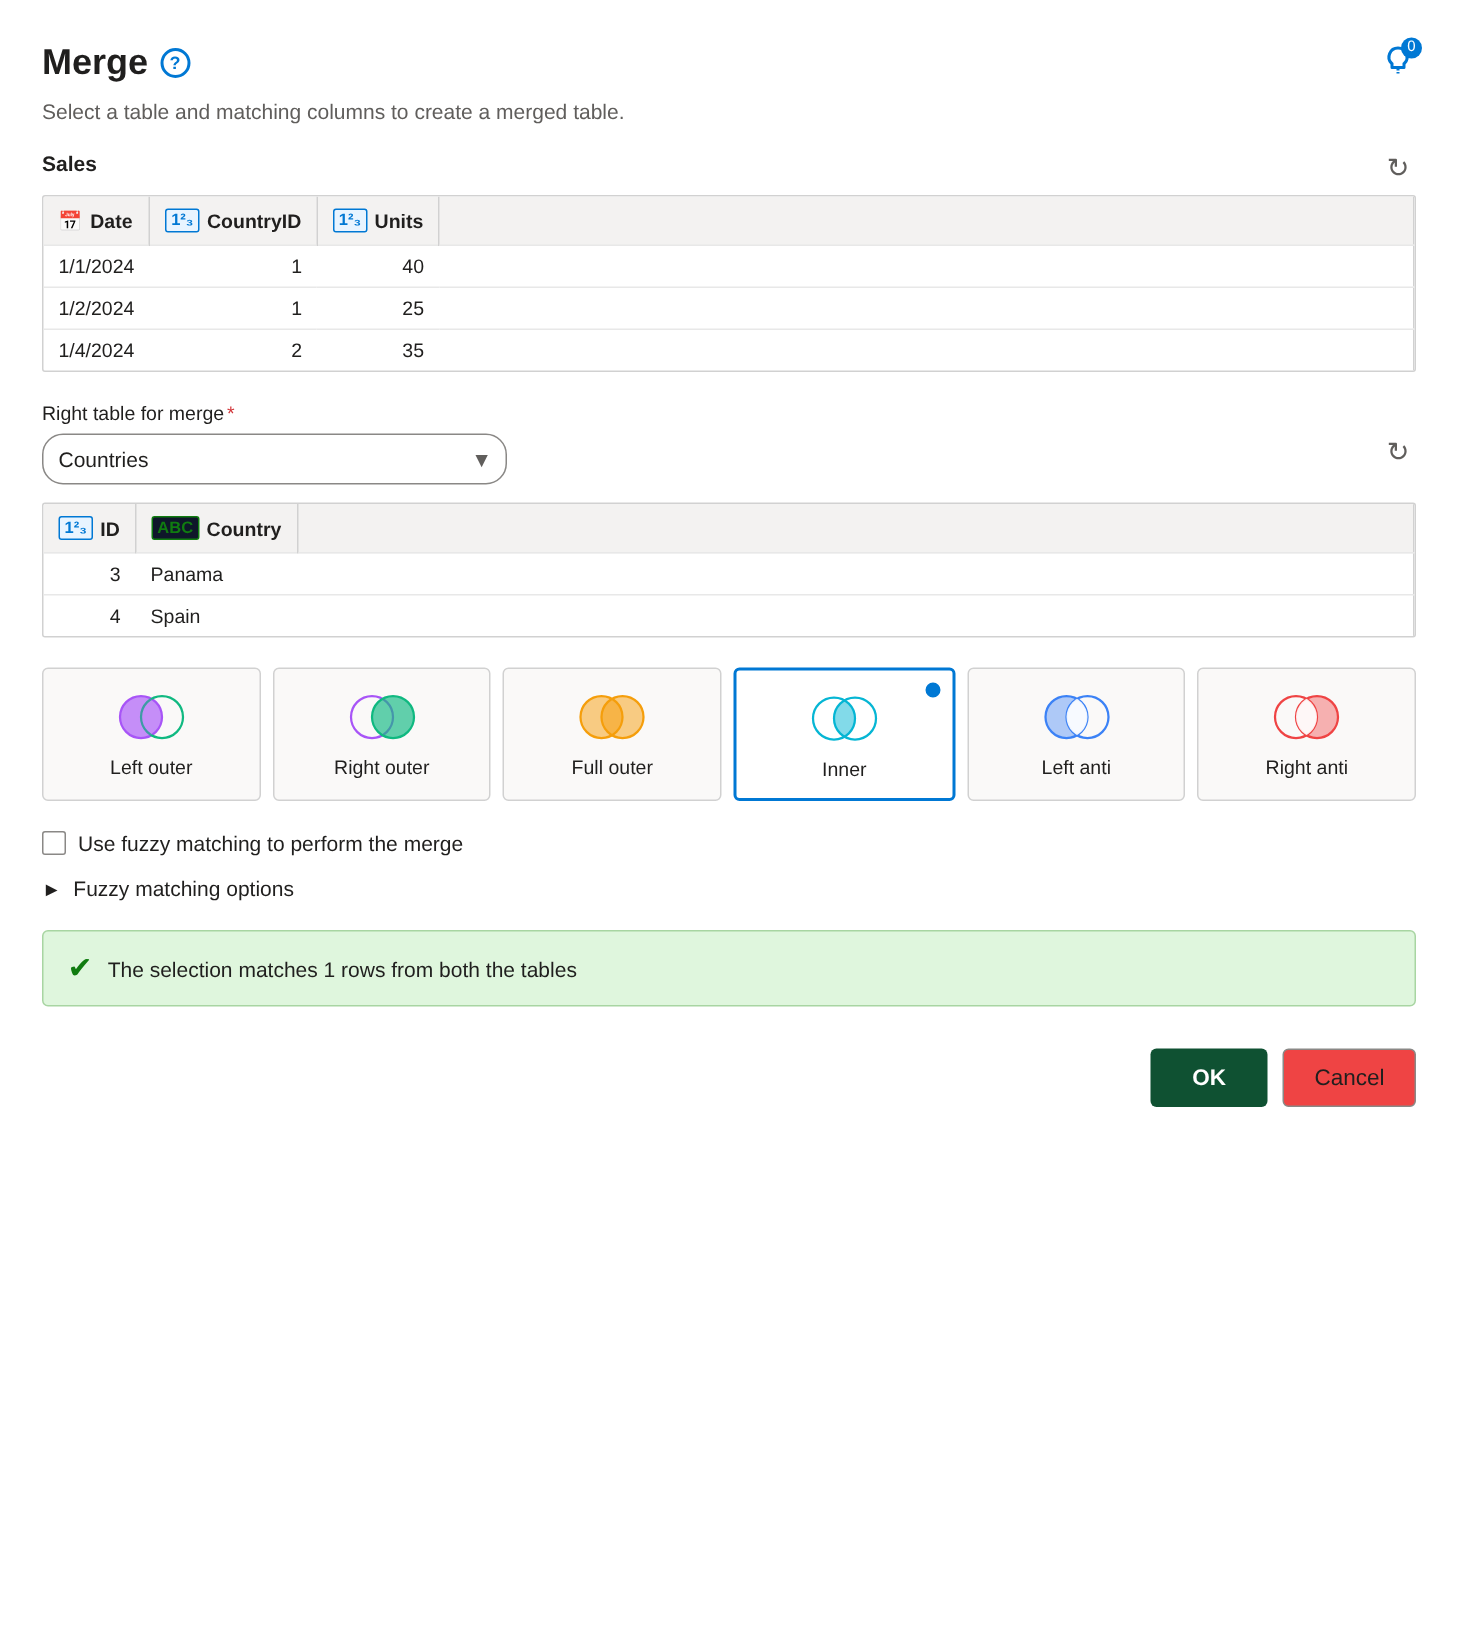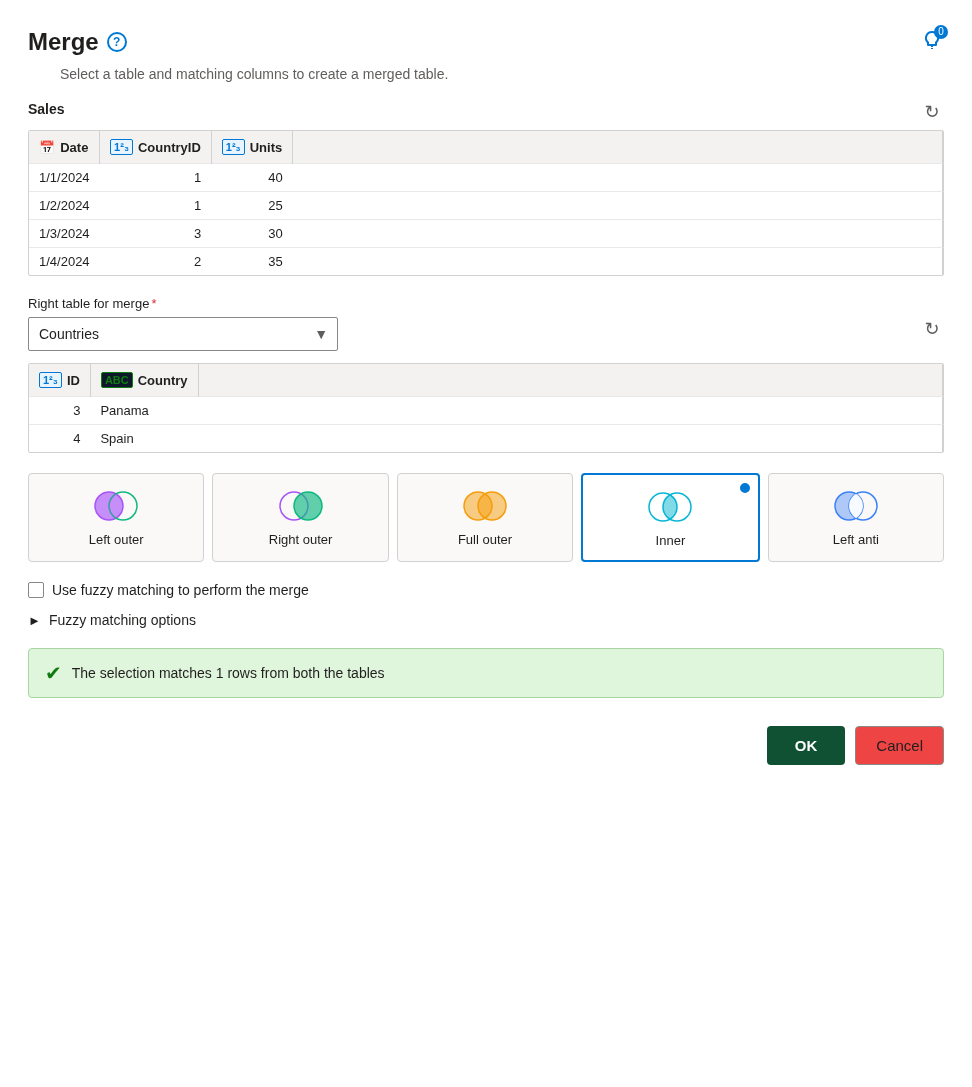--- a/index.html
+++ b/index.html
@@ -58,21 +58,20 @@
       height: 14px;
       display: flex;
       align-items: center;
       justify-content: center;
     }
 
     .subtitle {
       color: #605e5c;
       margin-bottom: 18px;
       font-size: 14px;
-      margin-left: 32px;
     }
 
     .section-label {
       font-size: 14px;
       font-weight: 600;
       margin-bottom: 6px;
     }
 
     .table-container {
       border: 1px solid #d1d1d1;
@@ -170,21 +169,21 @@
 
     .dropdown-wrap {
       position: relative;
       width: 310px;
       margin-bottom: 12px;
     }
     .dropdown-select {
       width: 100%;
       padding: 8px 32px 8px 10px;
       border: 1px solid #8a8886;
-      border-radius: 2px;
+      border-radius: 14px;
       font-size: 14px;
       appearance: none;
       background: #fff;
       cursor: pointer;
       color: #201f1e;
     }
     .dropdown-arrow {
       position: absolute;
       right: 10px;
       top: 50%;
@@ -394,26 +393,20 @@
           <td>40</td>
           <td></td>
         </tr>
         <tr>
           <td class="text-col">1/2/2024</td>
           <td>1</td>
           <td>25</td>
           <td></td>
         </tr>
         <tr>
-          <td class="text-col">1/3/2024</td>
-          <td>3</td>
-          <td>30</td>
-          <td></td>
-        </tr>
-        <tr>
           <td class="text-col">1/4/2024</td>
           <td>2</td>
           <td>35</td>
           <td></td>
         </tr>
       </tbody>
     </table>
   </div>
 </div>
 
@@ -513,20 +506,31 @@
         <circle cx="19" cy="18" r="14" fill="#3b82f6" fill-opacity="0.4" stroke="#3b82f6" stroke-width="1.5"></circle>
         <circle cx="33" cy="18" r="14" fill="none" stroke="#3b82f6" stroke-width="1.5"></circle>
         <clipPath id="left-anti-clip">
           <circle cx="19" cy="18" r="14"></circle>
         </clipPath>
         <circle cx="33" cy="18" r="14" fill="#fff" fill-opacity="0.9" clip-path="url(#left-anti-clip)"></circle>
       </svg>
       <span class="join-card-label">Left anti</span>
     </div>
 
+    <div class="join-card">
+      <svg width="52" height="36" viewBox="0 0 52 36">
+        <circle cx="19" cy="18" r="14" fill="none" stroke="#ef4444" stroke-width="1.5"></circle>
+        <circle cx="33" cy="18" r="14" fill="#ef4444" fill-opacity="0.4" stroke="#ef4444" stroke-width="1.5"></circle>
+        <clipPath id="right-anti-clip">
+          <circle cx="33" cy="18" r="14"></circle>
+        </clipPath>
+        <circle cx="19" cy="18" r="14" fill="#fff" fill-opacity="0.9" clip-path="url(#right-anti-clip)"></circle>
+      </svg>
+      <span class="join-card-label">Right anti</span>
+    </div>
   </div>
 </div>
 
 <div class="fuzzy-row">
   <div class="checkbox"></div>
   <span class="fuzzy-label">Use fuzzy matching to perform the merge</span>
 </div>
 
 <div class="fuzzy-options-row">
   <span class="chevron-icon">►</span>

